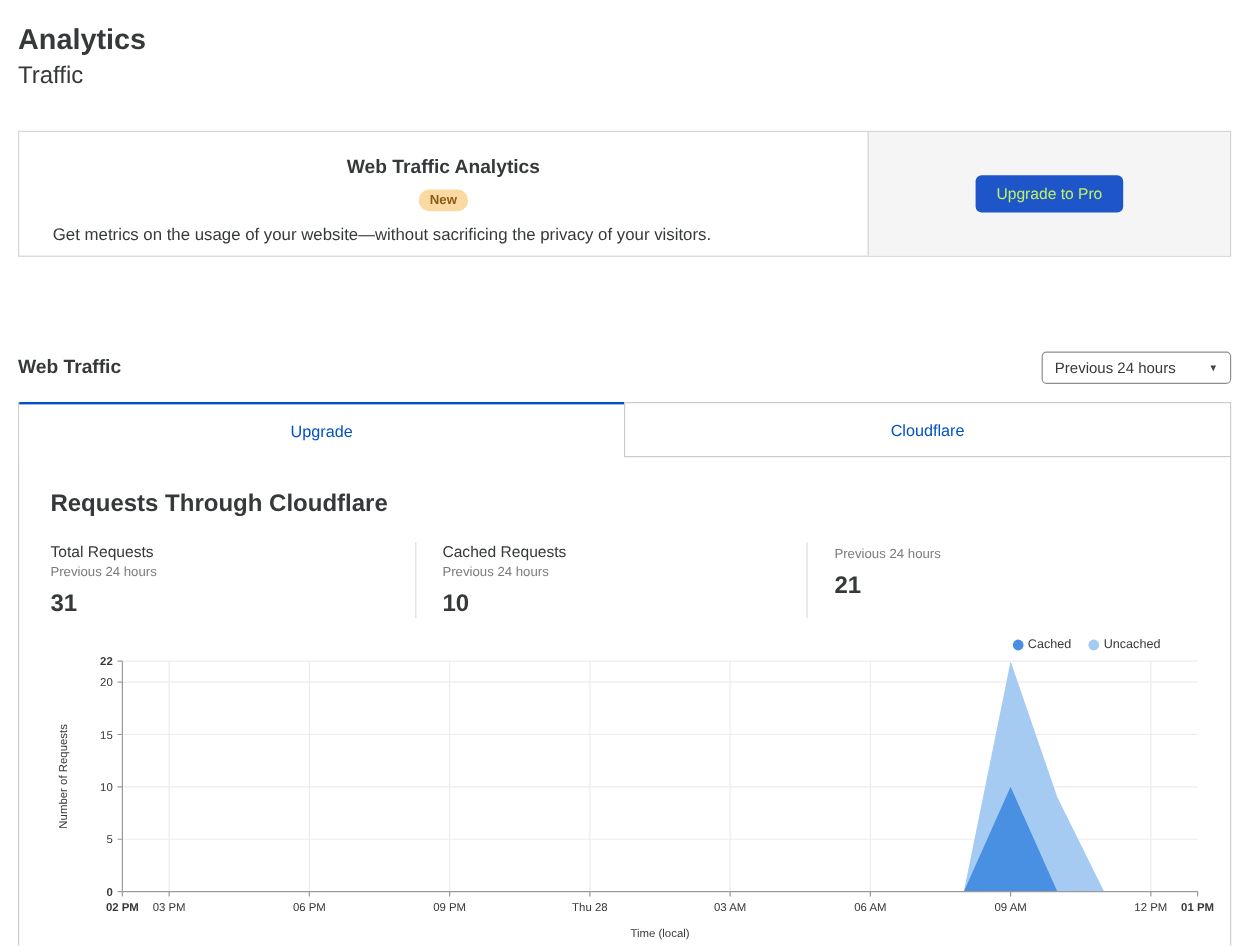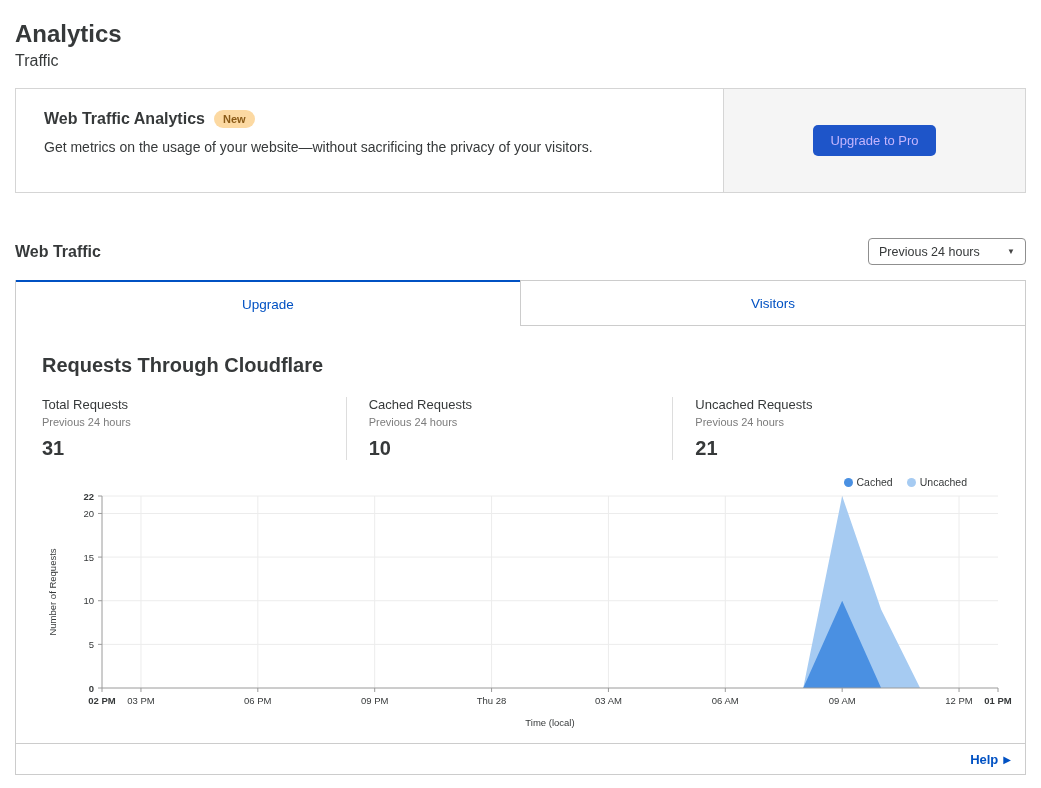--- a/index.html
+++ b/index.html
@@ -7,45 +7,45 @@
   body {
     width: 1041px; height: 788px;
     background: #fff;
     font-family: "Liberation Sans", "DejaVu Sans", sans-serif;
     color: #36393a;
     overflow: hidden;
   }
   .page { padding: 14px 15px 16px; }
 
   .page-title { font-size: 24px; font-weight: 700; margin: 6px 0 4px; }
-  .page-subtitle { font-size: 16px; font-weight: 400; margin-bottom: 18px; }
+  .page-subtitle { font-size: 20px; font-weight: 400; margin-bottom: 34px; }
 
   .banner { display: flex; border: 1px solid #d5d5d5; height: 105px; background: #fff; }
   .banner-left { flex: 1; padding: 21px 28px; }
-  .banner-title-row { display: flex; align-items: center; gap: 9px; }
+  .banner-title-row { display: flex; align-items: center; gap: 9px; flex-direction: column; }
   .banner-title { font-size: 16px; font-weight: 700; }
   .badge {
     font-size: 11px; font-weight: 600;
     background: var(--badge-bg, #fcd9a2); color: var(--badge-text, #8a5a17);
     padding: 3px 9px; border-radius: 10px;
   }
   .banner-desc { font-size: 14px; margin-top: 11px; }
   .banner-right {
     width: 302px; background: #f5f5f5; border-left: 1px solid #d5d5d5;
     display: flex; align-items: center; justify-content: center;
   }
   .upgrade-btn {
-    background: var(--button-bg, #1e55c9); color: #c4b5fd;
+    background: var(--button-bg, #1e55c9); color: #bef264;
     font-family: inherit; font-size: 13px;
     border: none; border-radius: 5px;
     padding: 8px 17px; cursor: pointer;
   }
 
   .section-header {
-    margin-top: 45px; margin-bottom: 15px;
+    margin-top: 79px; margin-bottom: 15px;
     display: flex; justify-content: space-between; align-items: center;
   }
   .section-title { font-size: 16px; font-weight: 700; }
   .dropdown {
     width: 158px; height: 27px;
     border: 1px solid #8f8f8f; border-radius: 4px; background: #fff;
     display: flex; align-items: center; justify-content: space-between;
     padding: 0 10px; font-size: 12.5px; cursor: pointer;
   }
   .chevron { font-size: 8px; color: #444; }
@@ -117,39 +117,38 @@
     <div class="section-title">Web Traffic</div>
     <div class="dropdown">
       <span>Previous 24 hours</span>
       <span class="chevron">▼</span>
     </div>
   </div>
 
   <div class="card">
     <div class="tabs">
       <div class="tab active">Upgrade</div>
-      <div class="tab">Visitors</div>
+      <div class="tab">Cloudflare</div>
     </div>
 
     <div class="panel">
       <div class="panel-title">Requests Through Cloudflare</div>
 
       <div class="stats">
         <div class="stat">
           <div class="stat-label">Total Requests</div>
           <div class="stat-period">Previous 24 hours</div>
           <div class="stat-value">31</div>
         </div>
         <div class="stat">
           <div class="stat-label">Cached Requests</div>
           <div class="stat-period">Previous 24 hours</div>
           <div class="stat-value">10</div>
         </div>
         <div class="stat">
-          <div class="stat-label">Uncached Requests</div>
           <div class="stat-period">Previous 24 hours</div>
           <div class="stat-value">21</div>
         </div>
       </div>
 
       <div class="legend">
         <div class="legend-item">
           <span class="legend-dot" style="background: rgb(74, 144, 226);"></span>
           <span>Cached</span>
         </div>

